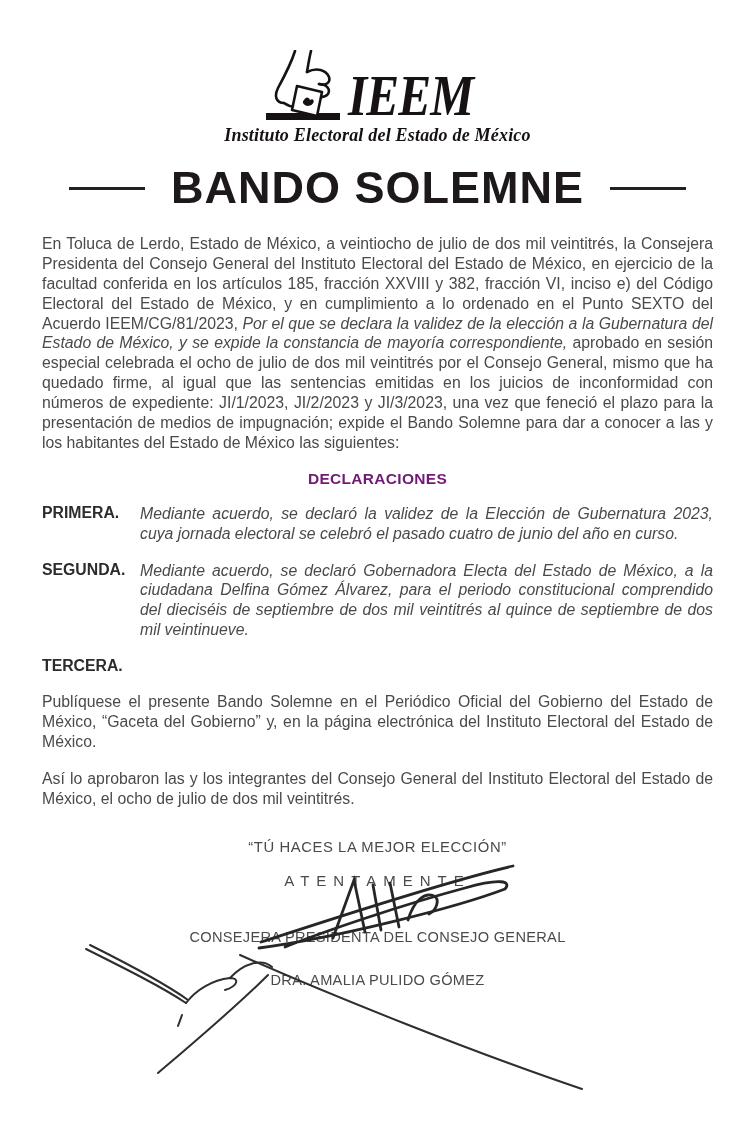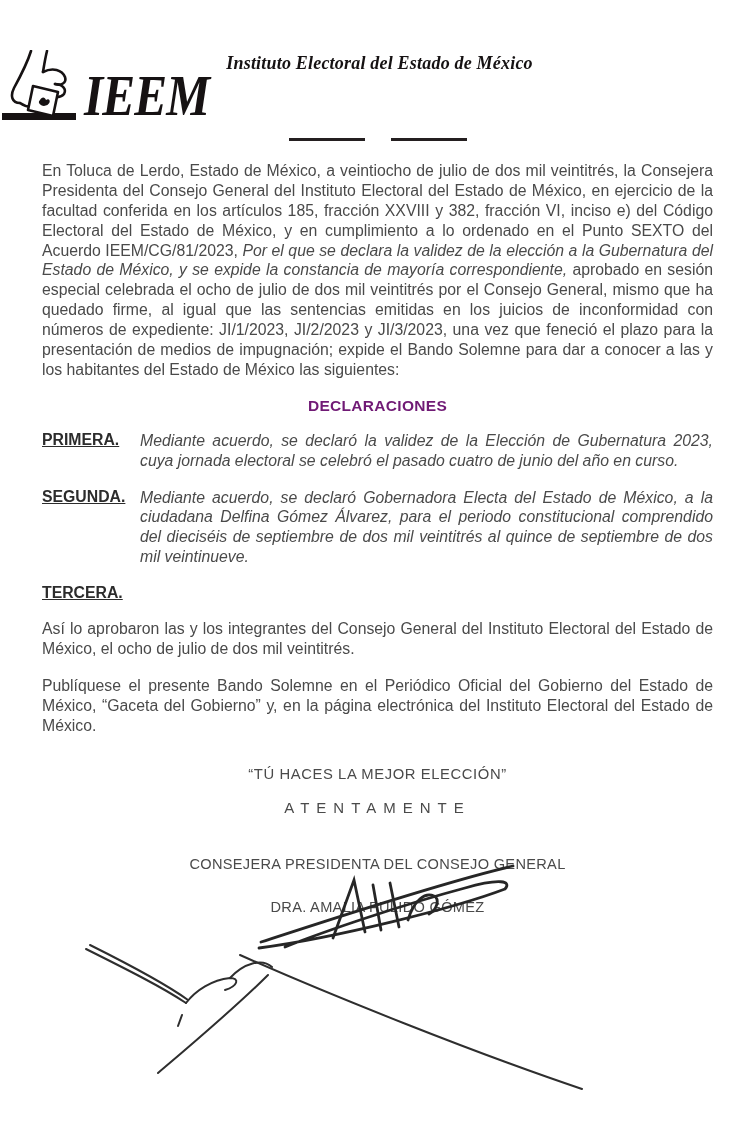--- a/index.html
+++ b/index.html
@@ -4,21 +4,21 @@
 <style>
   * { margin:0; padding:0; box-sizing:border-box; }
   html,body { background:#ffffff; }
   .page {
     width:755px; height:1140px; margin:0 auto; background:#ffffff;
     position:relative; overflow:hidden;
     font-family:"Liberation Sans", sans-serif;
     color:#4a4a4a;
   }
   
-  .logo { margin-top:50px; display:flex; flex-direction:row; }
+  .logo { margin-top:50px; display:flex; flex-direction:column; align-items:center; }
   .logo-top { display:flex; align-items:flex-end; }
   .logo-hand { width:80px; height:72px; }
   .logo-acronym {
     font-family:"Liberation Serif", serif; font-style:italic; font-weight:bold;
     font-size:56px; line-height:0.82; color:#161213;
     transform:scaleX(0.88); transform-origin:left bottom; letter-spacing:-1px;
     margin-left:4px; margin-bottom:2px;
   }
   .logo-subtitle {
     font-family:"Liberation Serif", serif; font-style:italic; font-weight:bold;
@@ -34,21 +34,21 @@
   .content { padding:0 42px; }
   p.body-par { font-size:15.8px; line-height:1.26; text-align:justify; color:#4a4a4a; }
   .intro { margin-top:20px; }
   .italic { font-style:italic; }
   .decl-heading {
     text-align:center; font-weight:bold; font-size:15.5px; color:#701a75;
     margin-top:17px; margin-bottom:16px; letter-spacing:0.3px;
   }
   .decl-row { display:flex; margin-bottom:17px; }
   .decl-label {
-    width:98px; flex-shrink:0; font-weight:bold; font-size:15.8px; color:#2c2c2c;text-decoration:underline;
+    width:98px; flex-shrink:0; font-weight:bold; font-size:15.8px; color:#2c2c2c;
   }
   .decl-text { flex:1; font-size:15.8px; line-height:1.26; text-align:justify;font-style:italic; }
   .closing { margin-top:17px; }
   .slogan { text-align:center; margin-top:30px; font-size:14.8px; letter-spacing:0.6px; }
   .salutation { text-align:center; margin-top:17px; font-size:15px; letter-spacing:7px; }
   
   .sig-president { text-align:center; margin-top:40px; font-size:14.6px; letter-spacing:0.3px; }
   .sig-president .sig-name { margin-top:27px; }
   .sig-secretary { margin-top:46px; font-size:14.6px; letter-spacing:0.3px; }
   .sig-secretary .sig-title { padding-left:13px; }
@@ -79,20 +79,21 @@
         <path d="M33 36 L58 42 L53 66 L28 60 Z" fill="#ffffff" stroke="#161213" stroke-width="2.6" stroke-linejoin="round"></path>
         <path d="M40 50 c1.5 -3.5 5 -3.5 6 0 c2.5 -1.8 4.5 0 3.5 2.6 c-1 2.8 -5.5 4.4 -8.2 2.6 c-2.6 -1.7 -3.3 -3.4 -1.3 -5.2 z" fill="#161213"></path>
       </svg>
       <div class="logo-acronym">IEEM</div>
     </div>
     <div class="logo-subtitle">Instituto Electoral del Estado de México</div>
   </div>
 
   <div class="title-row">
     <div class="title-line"></div>
+    <h1 class="doc-title">BANDO SOLEMNE</h1>
     <div class="title-line"></div>
   </div>
 
   <div class="content">
 
     <p class="body-par intro"><span>En Toluca de Lerdo, Estado de México, a veintiocho de julio de dos mil veintitrés, la Consejera Presidenta del Consejo General del Instituto Electoral del Estado de México, en ejercicio de la facultad conferida en los artículos 185, fracción XXVIII y 382, fracción VI, inciso e) del Código Electoral del Estado de México, y en cumplimiento a lo ordenado en el Punto SEXTO del Acuerdo IEEM/CG/81/2023, </span><span class="italic">Por el que se declara la validez de la elección a la Gubernatura del Estado de México, y se expide la constancia de mayoría correspondiente,</span><span> aprobado en sesión especial celebrada el ocho de julio de dos mil veintitrés por el Consejo General, mismo que ha quedado firme, al igual que las sentencias emitidas en los juicios de inconformidad con números de expediente: JI/1/2023, JI/2/2023 y JI/3/2023, una vez que feneció el plazo para la presentación de medios de impugnación; expide el Bando Solemne para dar a conocer a las y los habitantes del Estado de México las siguientes:</span></p>
 
     <div class="decl-heading">DECLARACIONES</div>
 
     <div class="decl-row">
@@ -100,22 +101,22 @@
       <div class="decl-text">Mediante acuerdo, se declaró la validez de la Elección de Gubernatura 2023, cuya jornada electoral se celebró el pasado cuatro de junio del año en curso.</div>
     </div>
     <div class="decl-row">
       <div class="decl-label">SEGUNDA.</div>
       <div class="decl-text">Mediante acuerdo, se declaró Gobernadora Electa del Estado de México, a la ciudadana Delfina Gómez Álvarez, para el periodo constitucional comprendido del dieciséis de septiembre de dos mil veintitrés al quince de septiembre de dos mil veintinueve.</div>
     </div>
     <div class="decl-row">
       <div class="decl-label">TERCERA.</div>
     </div>
 
+    <p class="body-par closing">Publíquese el presente Bando Solemne en el Periódico Oficial del Gobierno del Estado de México, “Gaceta del Gobierno” y, en la página electrónica del Instituto Electoral del Estado de México.</p>
     <p class="body-par closing">Así lo aprobaron las y los integrantes del Consejo General del Instituto Electoral del Estado de México, el ocho de julio de dos mil veintitrés.</p>
-    <p class="body-par closing">Publíquese el presente Bando Solemne en el Periódico Oficial del Gobierno del Estado de México, “Gaceta del Gobierno” y, en la página electrónica del Instituto Electoral del Estado de México.</p>
 
     <div class="slogan">“TÚ HACES LA MEJOR ELECCIÓN”</div>
     <div class="salutation">ATENTAMENTE</div>
 
     <div class="sig-president">
       <div class="sig-title">CONSEJERA PRESIDENTA DEL CONSEJO GENERAL</div>
       <div class="sig-name">DRA. AMALIA PULIDO GÓMEZ</div>
     </div>
 
 

